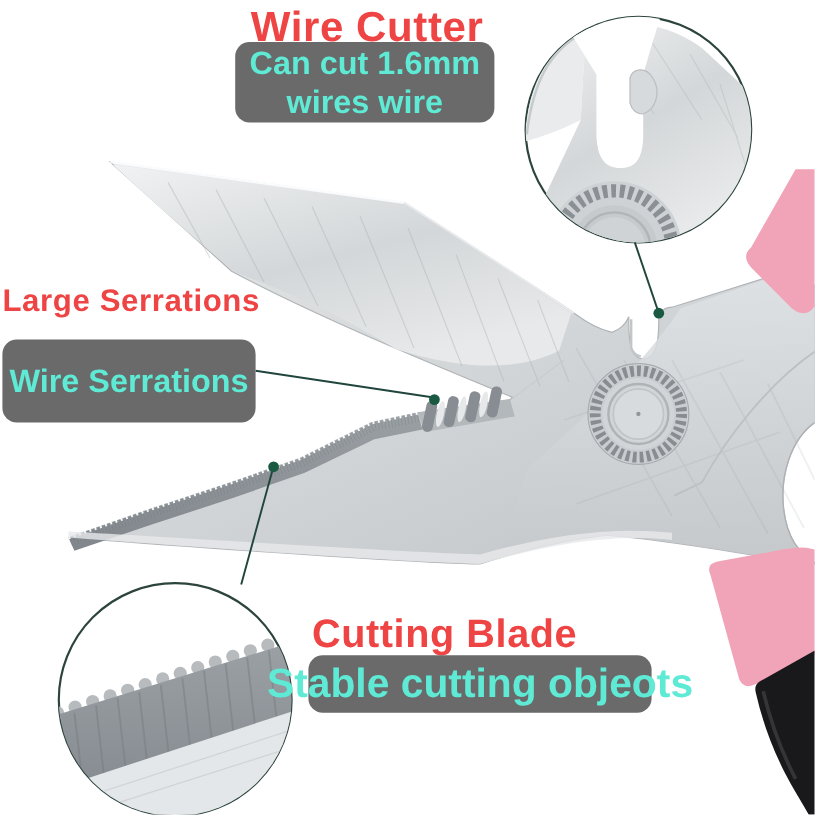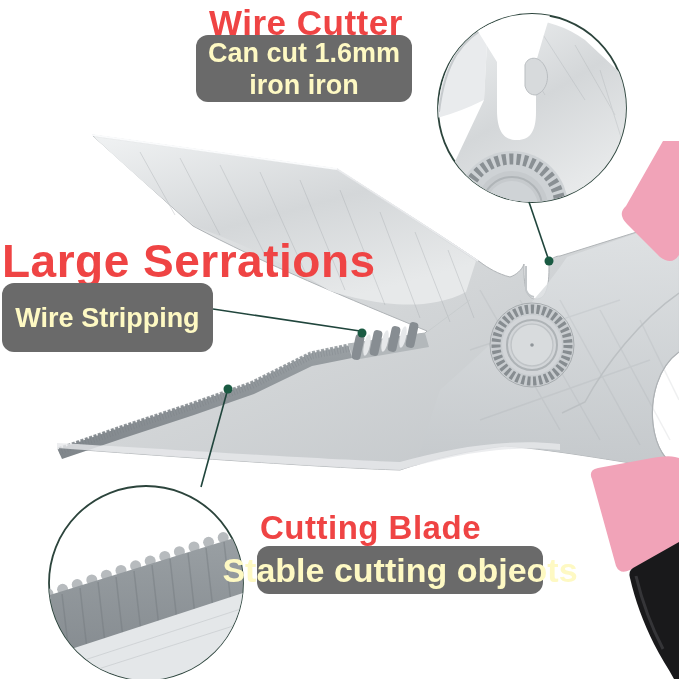--- a/index.html
+++ b/index.html
@@ -6,24 +6,24 @@
   .stage{
     position:relative;width:679px;height:679px;overflow:hidden;background:#ffffff;
     font-family:"Liberation Sans", sans-serif;
   }
   .stage svg{position:absolute;left:0;top:0;}
   .callout-title{
     position:absolute;font-weight:700;color:#ef4444;line-height:1.05;white-space:nowrap;
     letter-spacing:0.5px;
   }
   .title-wire{left:209px;top:5px;font-size:35px;}
-  .title-serrations{left:2px;top:237px;font-size:46px;}
+  .title-serrations{left:2px;top:237px;font-size:26px;}
   .title-blade{left:260px;top:511px;font-size:33px;}
   .note-box{
-    position:absolute;background:#6a6a6a;border-radius:12px;color:#fef9c3;font-weight:700;
+    position:absolute;background:#6a6a6a;border-radius:12px;color:#5eead4;font-weight:700;
     display:flex;flex-direction:column;justify-content:center;align-items:center;
     font-size:27px;line-height:32px;text-align:center;white-space:nowrap;
   }
   .box-wire{left:196px;top:35px;width:216px;height:67px;}
   .box-serrations{left:2px;top:283px;width:211px;height:69px;}
   .box-blade{left:257px;top:546px;width:286px;height:48px;font-size:34px;}
 </style>
 </head>
 <body>
 
@@ -218,26 +218,26 @@
     <g fill="#1a5a42">
       <circle cx="549" cy="261" r="4.5"></circle>
       <circle cx="362" cy="333" r="4.5"></circle>
       <circle cx="228" cy="389" r="4.5"></circle>
     </g>
   </svg>
 
   <div class="callout-title title-wire">Wire Cutter</div>
   <div class="note-box box-wire">
     <div>Can cut 1.6mm</div>
-    <div>iron iron</div>
+    <div>wires wire</div>
   </div>
 
   <div class="callout-title title-serrations">Large Serrations</div>
   <div class="note-box box-serrations">
-    <div>Wire Stripping</div>
+    <div>Wire Serrations</div>
   </div>
 
   <div class="callout-title title-blade">Cutting Blade</div>
   <div class="note-box box-blade">
     <div>Stable cutting objeots</div>
   </div>
 
 </div>
 
 </body></html>

